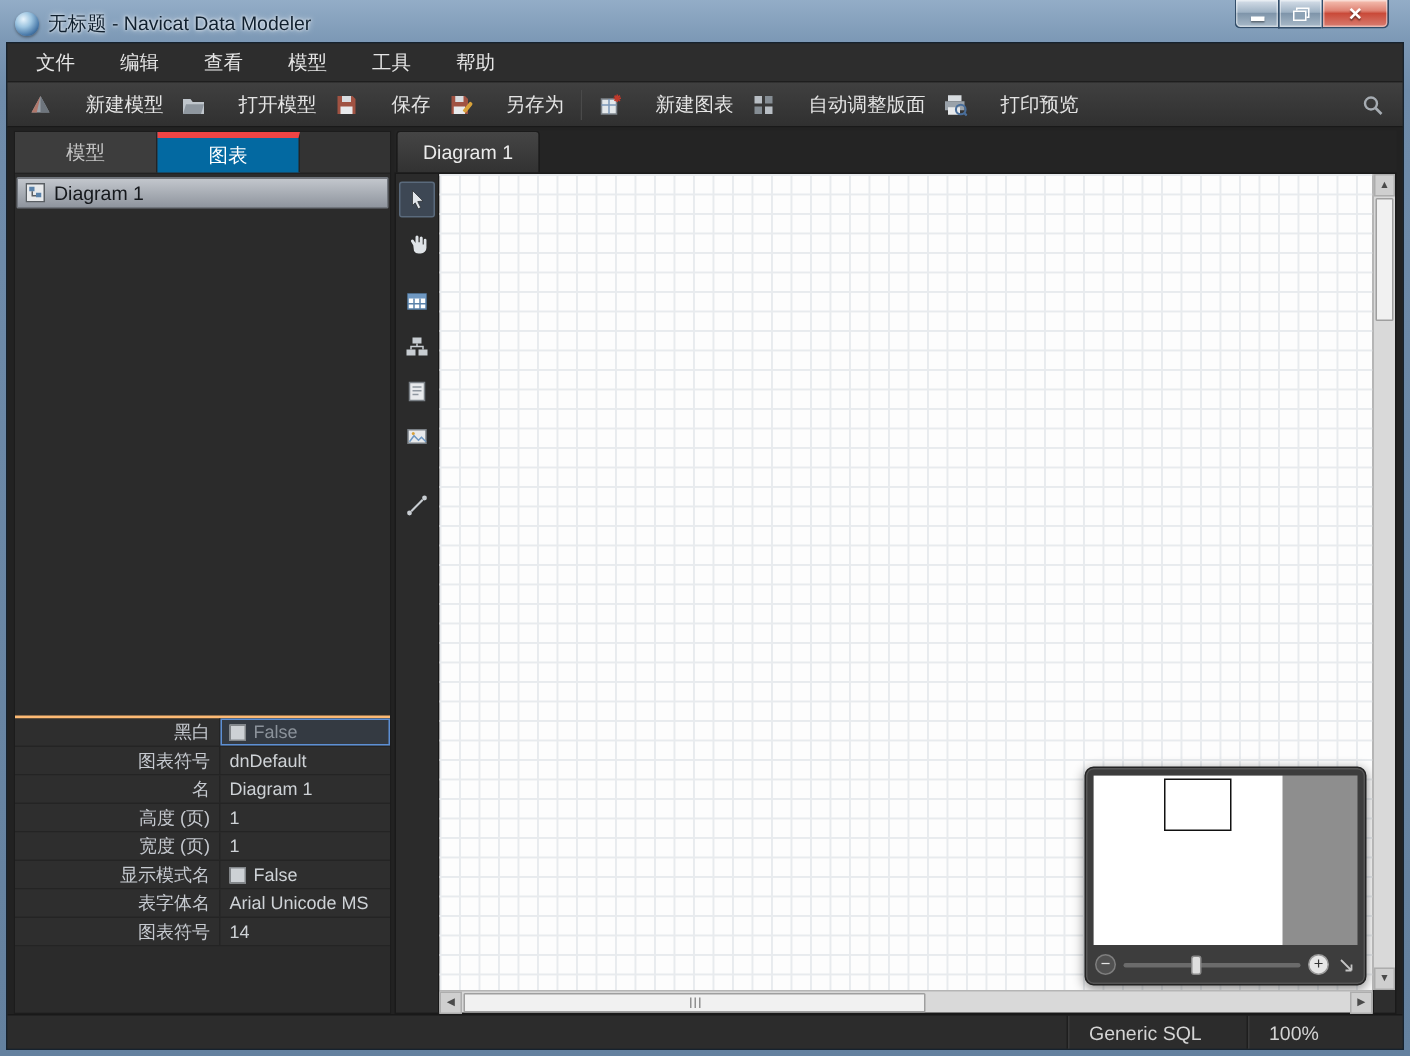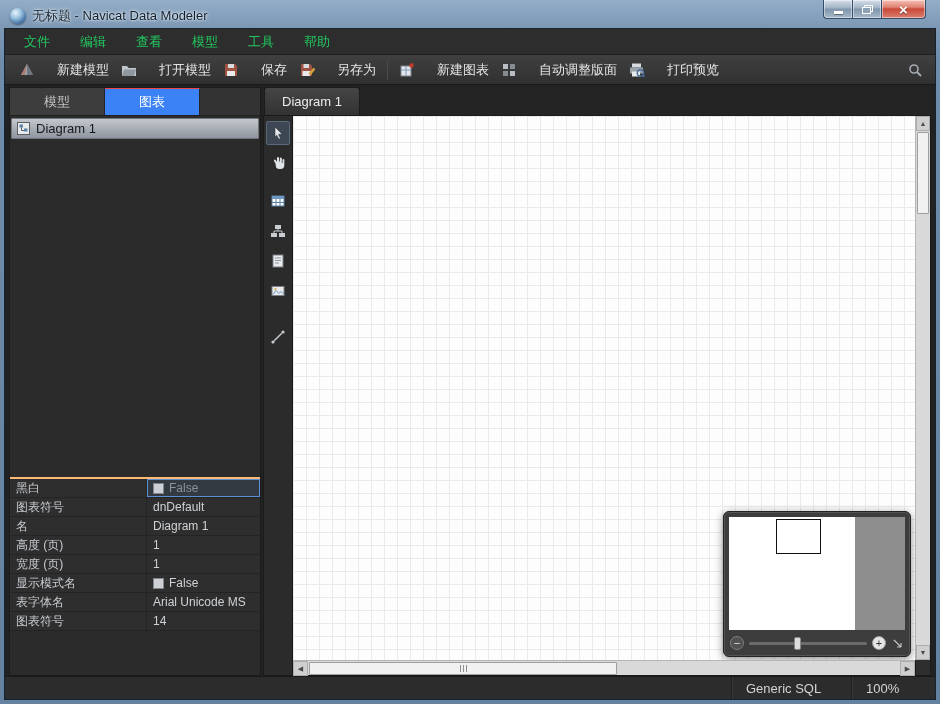--- a/index.html
+++ b/index.html
@@ -1,21 +1,21 @@
 <!DOCTYPE html>
 <html><head>
 <meta charset="utf-8">
 <style>
   * { margin:0; padding:0; box-sizing:border-box; }
   html,body { width:940px; height:704px; overflow:hidden; }
   body { font-family:"Liberation Sans","DejaVu Sans",sans-serif; font-size:13px; }
 
   
   .window { width:940px; height:704px; padding:4px; position:relative;
-    background:linear-gradient(180deg,#93adc7 0%,#7d99b6 26px,#6f8cab 60px,#64819f 100%); }
+    background:linear-gradient(180deg,#93adc7 0%,#7d99b6 26px,#6f8cab 60px,#64819f 100%);text-align:right; }
   .titlebar { height:24px; display:flex; align-items:center; padding-left:6px; gap:6px; }
   .app-icon { width:16px; height:16px; border-radius:50%;
     background:radial-gradient(circle at 35% 30%, #e8f4fc, #9cc4e0 35%, #4878a8 70%, #1d3f63 100%);
     box-shadow:0 1px 2px rgba(0,0,0,.4); flex:0 0 auto; }
   .title-text { color:#10202f; text-shadow:0 0 4px rgba(255,255,255,.85), 0 0 2px rgba(255,255,255,.9); font-size:13px; }
   .win-controls { position:absolute; top:0; right:14px; display:flex; z-index:5; }
   .win-btn { width:29px; height:19px; display:flex; align-items:center; justify-content:center;
     border:1px solid #324d69; border-top:none;
     background:linear-gradient(180deg,#d7e0ea 0%,#9fb2c4 45%,#7f95aa 50%,#a9bac9 100%);
     box-shadow:inset 0 0 0 1px rgba(255,255,255,.45); }
@@ -26,40 +26,40 @@
   .glyph-min { width:9px; height:3px; background:#fff; margin-top:7px; box-shadow:0 1px 1px rgba(0,0,0,.4); }
   .glyph-restore { position:relative; width:11px; height:9px; }
   .glyph-restore::before { content:""; position:absolute; right:0; top:0; width:7px; height:5px; border:1px solid #fff; }
   .glyph-restore::after { content:""; position:absolute; left:0; bottom:0; width:7px; height:5px; border:1px solid #fff; background:#8ea3b6; }
   .glyph-close { color:#fff; font-size:15px; font-weight:bold; line-height:17px; text-shadow:0 1px 1px rgba(0,0,0,.45); }
 
   .app-frame { height:672px; display:flex; flex-direction:column; background:#262626; border:1px solid #16222e; }
 
   
   .menubar { height:26px; background:#2d2d2d; border-bottom:1px solid #1e1e1e; display:flex; align-items:stretch; padding-left:4px; }
-  .menu-item { padding:0 15px; line-height:25px; color:#22c55e; cursor:default; }
+  .menu-item { padding:0 15px; line-height:25px; color:#e5e5e5; cursor:default; }
 
   
   .toolbar { height:30px; background:linear-gradient(180deg,#404040,#303030); border-bottom:1px solid #191919;
     display:flex; align-items:center; padding:0 8px; }
   .tbtn { display:flex; align-items:center; gap:22px; height:24px; padding:0 6px; color:#e4e4e4; border-radius:2px; }
   .ticon { width:16px; height:16px; display:flex; align-items:center; justify-content:center; }
   .tsep { width:1px; height:20px; background:#1d1d1d; border-right:1px solid #4a4a4a; margin:0 5px; }
   .toolbar-spacer { flex:1; }
   .search-btn { width:24px; height:24px; display:flex; align-items:center; justify-content:center; }
 
   
   .body { flex:1; display:flex; gap:2px; background:#222; padding:2px 4px 0 4px; min-height:0; }
 
   
   .sidebar { width:252px; display:flex; flex-direction:column; background:#2b2b2b; border:1px solid #1c1c1c; }
   .stabs { height:28px; display:flex; background:#333; border-bottom:1px solid #222; }
   .stab { width:95px; display:flex; align-items:center; justify-content:center; color:#c4c4c4;
     background:#3d3d3d; border-right:1px solid #242424; }
-  .stab.active { background:#3b82f6; color:#fff; border-top:1px solid #ef4444;font-family:Liberation Serif, serif; }
+  .stab.active { background:#0369a1; color:#fff; border-top:4px solid #ef4444;font-family:Liberation Serif, serif; }
   .slist { flex:1; background:#2b2b2b; padding:1px; overflow:hidden; }
   .slist-item { height:21px; display:flex; align-items:center; gap:6px; padding:0 5px; margin:1px 0;
     background:linear-gradient(180deg,#c3c7cd,#8f959e); border:1px solid #70757c; color:#15181c; border-radius:1px; }
   .slist-icon { width:13px; height:13px; flex:0 0 auto; display:flex; }
 
   
   .pgrid { border-top:2px solid #fdba74; }
   .prow { height:19px; display:flex; background:#2e2e2e; border-bottom:1px solid #242424; font-size:12px; }
   .pname { width:137px; padding:0 6px; line-height:18px; color:#c6cad0; border-right:1px solid #242424;
     white-space:nowrap; overflow:hidden; }
@@ -123,21 +123,21 @@
   .v-thumb { position:absolute; left:1px; top:16px; width:12px; height:82px; background:#f1f1f1;
     border:1px solid #9f9f9f; border-radius:1px; }
   .scroll-corner { height:15px; background:#2e2e2e; border-left:1px solid #1a1a1a; }
 
   
   .statusbar { height:23px; background:#2c2c2c; border-top:1px solid #191919; display:flex; align-items:center;
     justify-content:flex-end; color:#d4d4d4;padding-left:19px; }
   .status-cell { height:100%; display:flex; align-items:center; border-left:1px solid #1e1e1e;
     box-shadow:1px 0 0 #3a3a3a inset; padding:0 14px; }
   .status-cell.db { width:120px; }
-  .status-cell.zoom { width:84px; }
+  .status-cell.zoom { width:104px; }
 </style>
 </head>
 <body>
 
 <div class="window">
 
   <div class="titlebar">
     <span class="app-icon"></span>
     <span class="title-text">无标题 - Navicat Data Modeler</span>
   </div>

